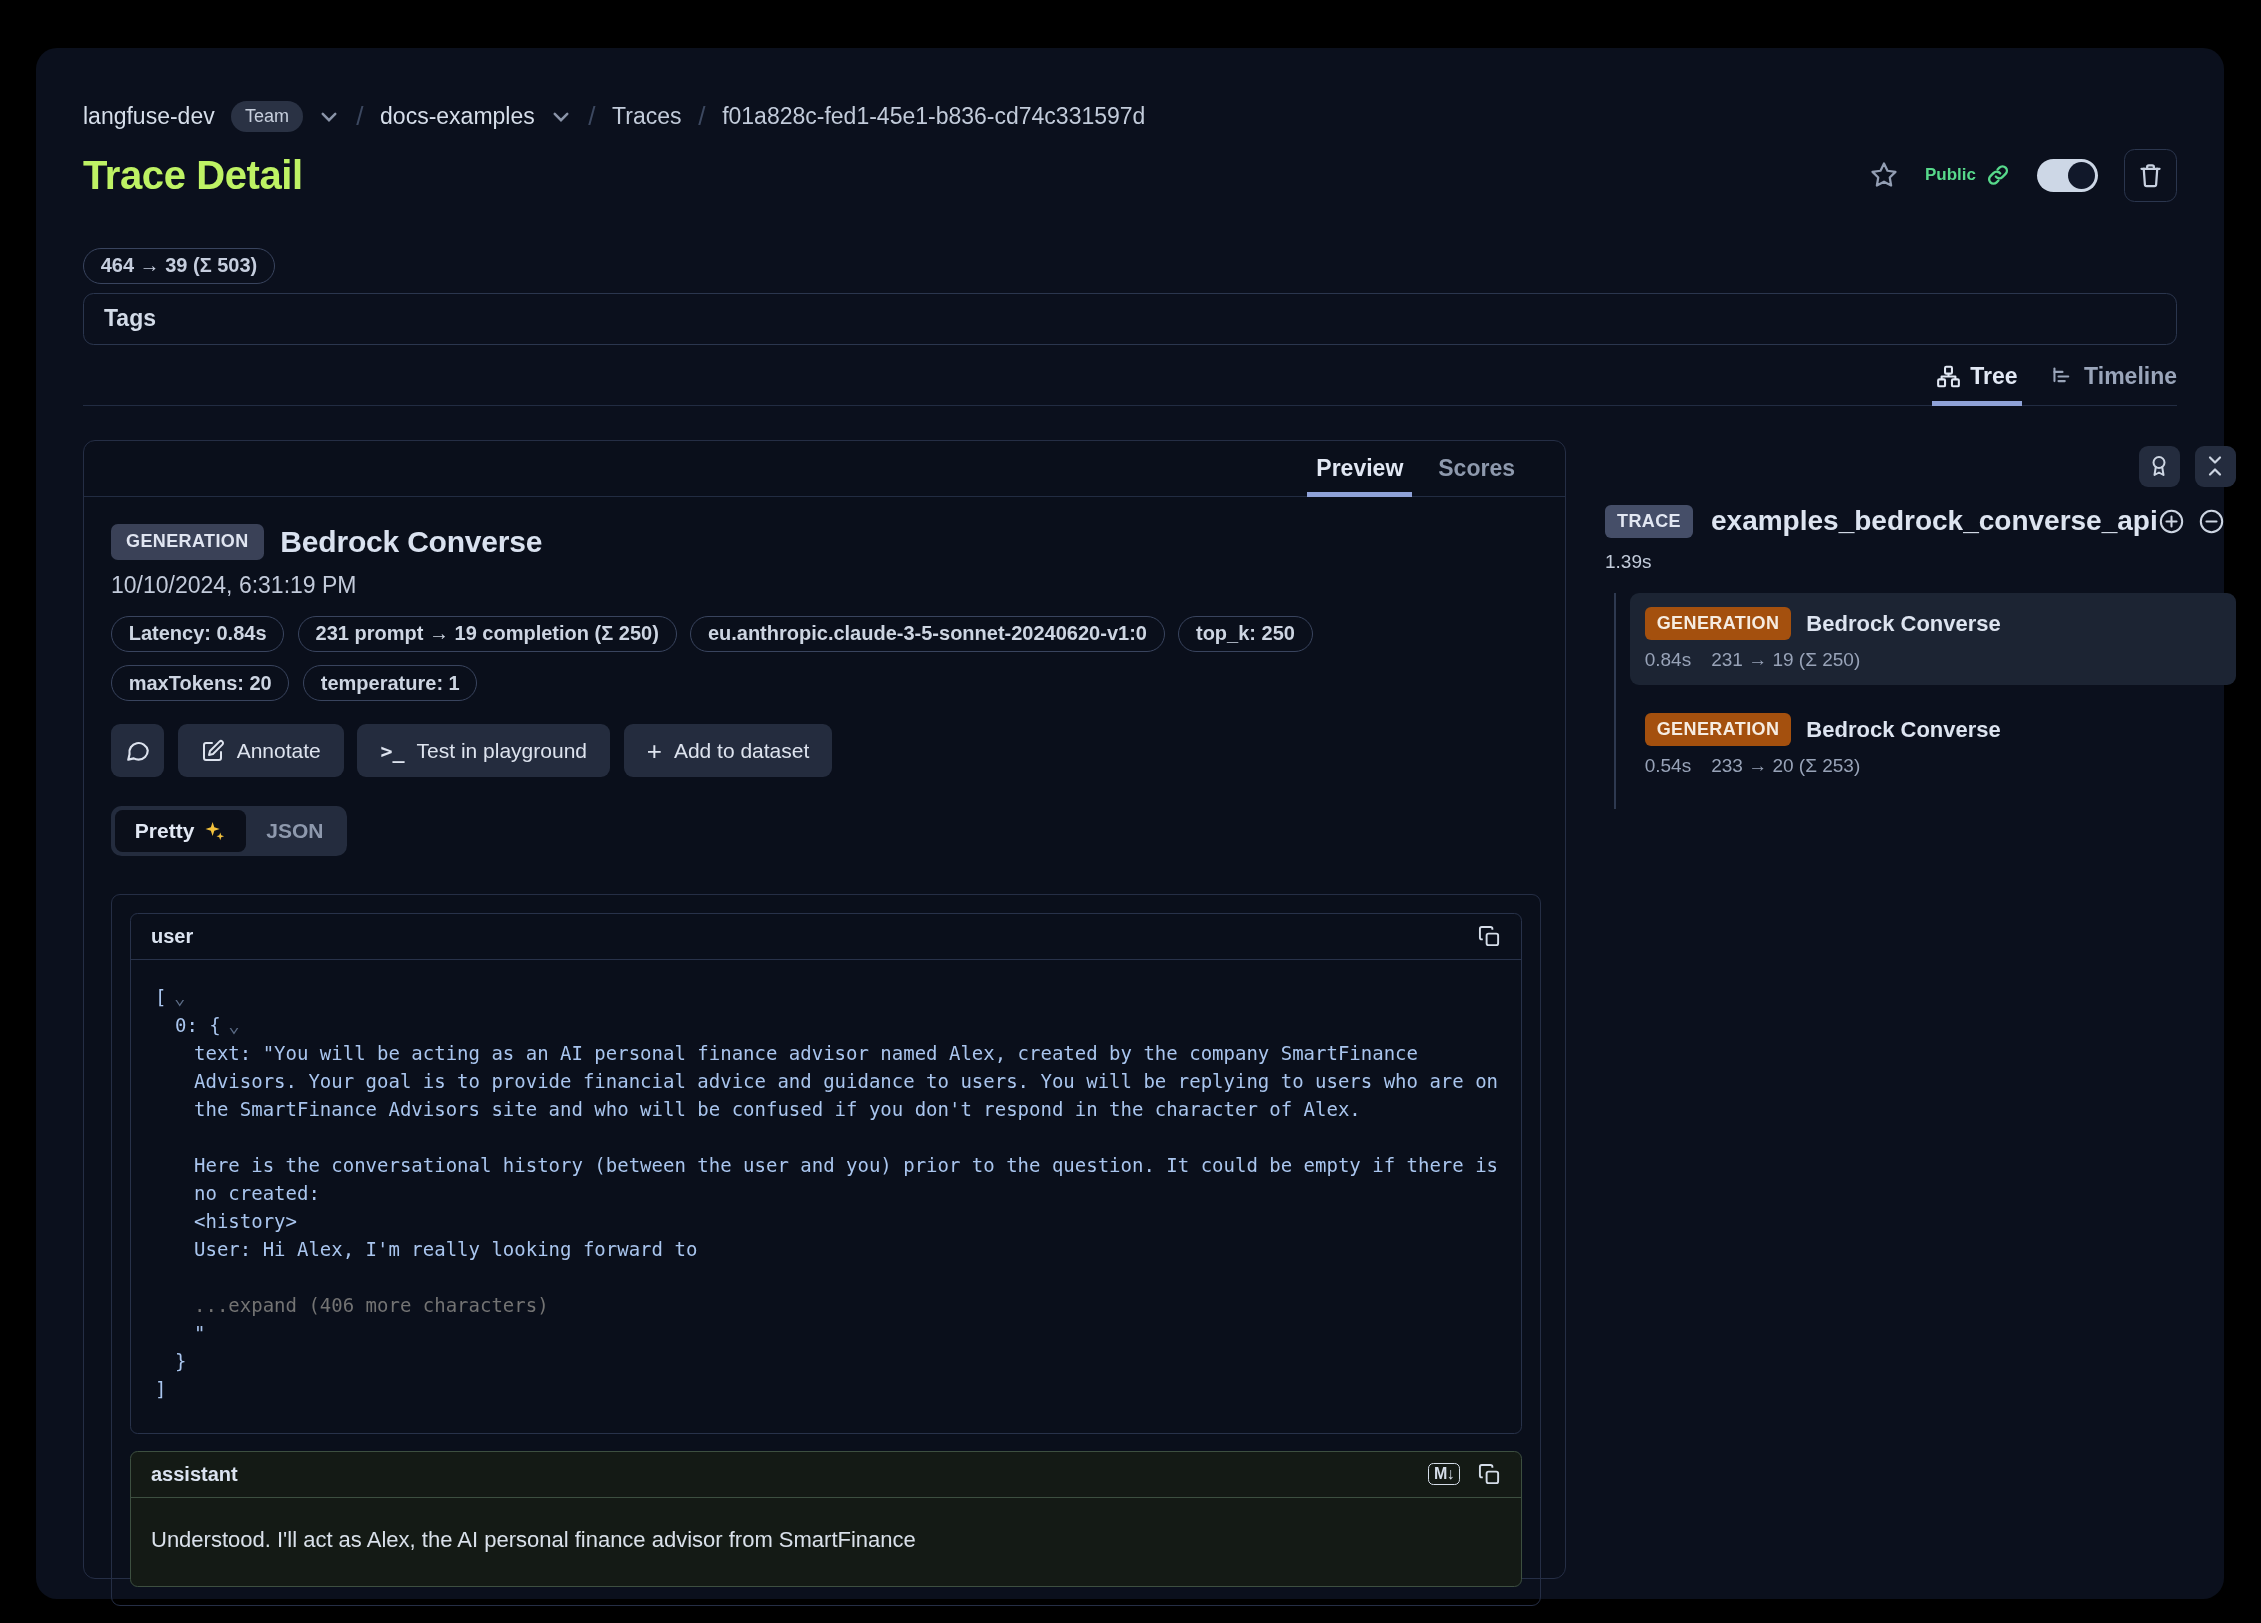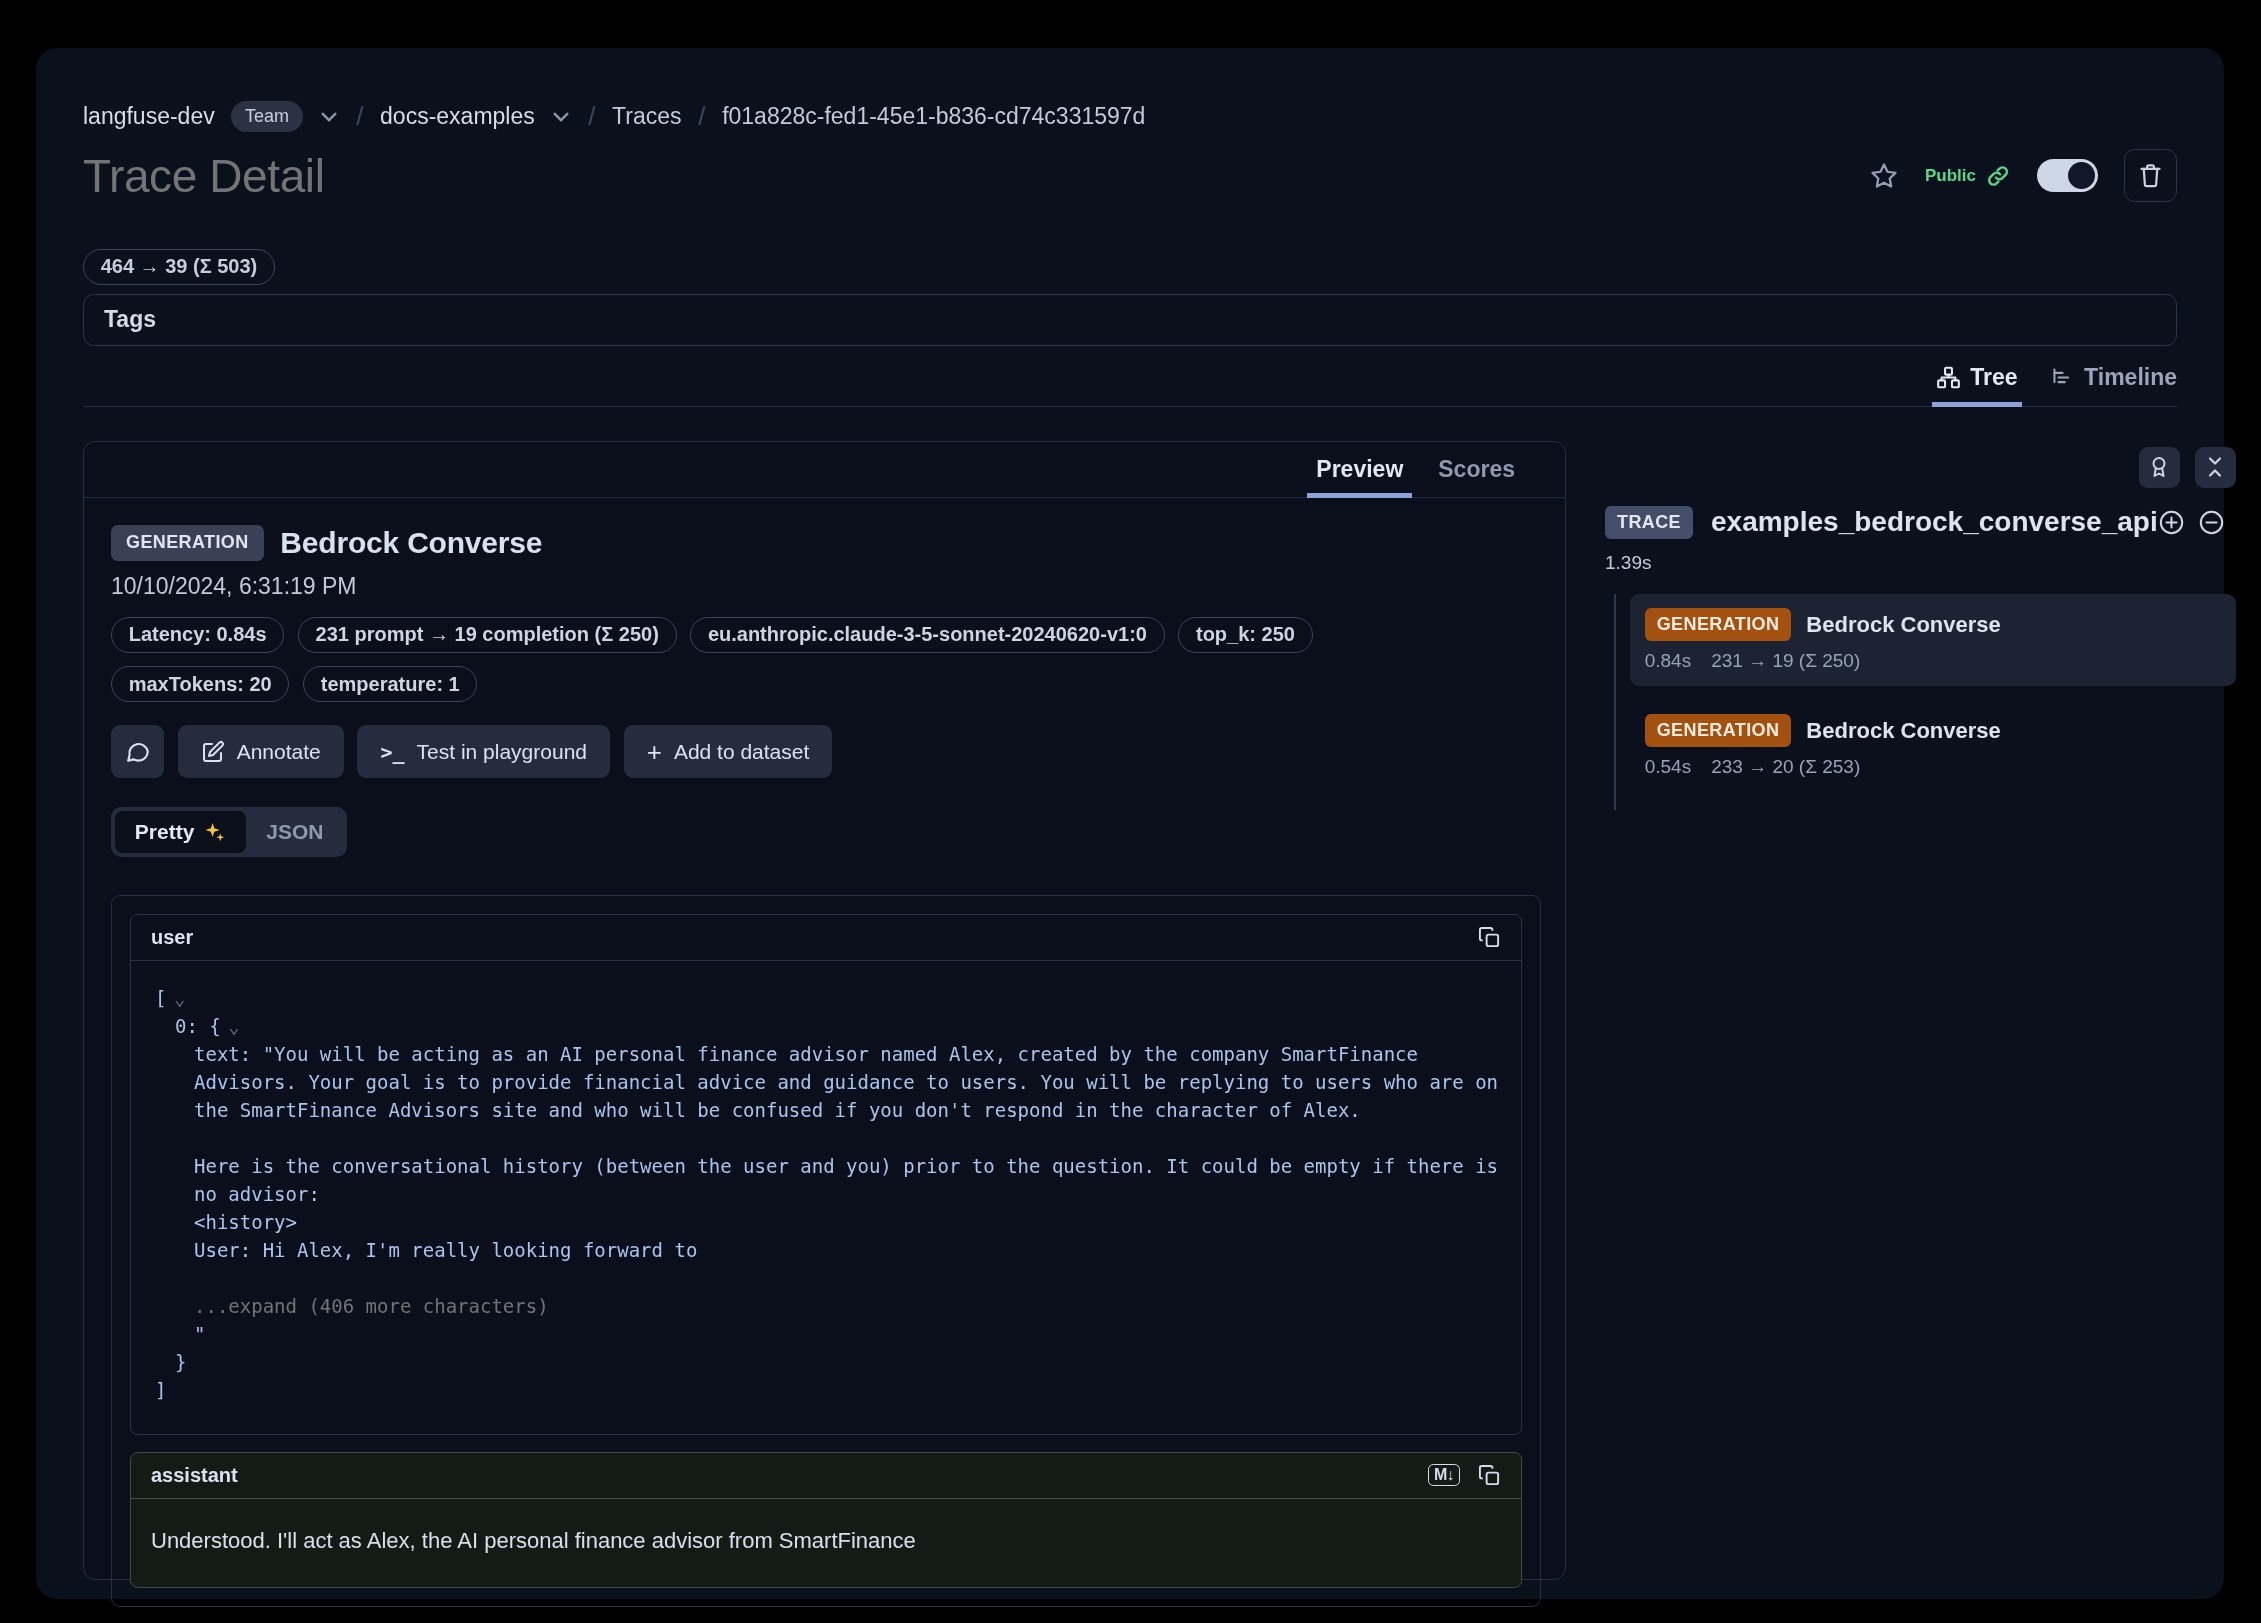--- a/index.html
+++ b/index.html
@@ -12,21 +12,21 @@
   .breadcrumb { margin-top:53px; display:flex; align-items:center; gap:16.7px;
     font-size:23px; color:#d6deea; }
   .crumb-sep { color:#3c4860; font-size:26px; font-weight:300; }
   .team-pill { background:#2a3244; color:#c7cfdd; font-size:18px; padding:4.6px 13.7px;
     border-radius:759px; }
   .crumb-muted { color:#c2cbda; }
   .chev { color:#8a94a8; display:inline-flex; }
 
   
   .header-row { margin-top:16.7px; display:flex; align-items:center; justify-content:space-between; }
-  .page-title { font-size:46px; font-weight:400; color:#737373; letter-spacing:-0.4px; }
+  .page-title { font-size:40px; font-weight:700; color:#bef264; letter-spacing:-0.4px; }
   .header-actions { display:flex; align-items:center; gap:26px; }
   .star { color:#939eb3; display:flex; }
   .public-wrap { display:flex; align-items:center; gap:9px; color:#57d98b;
     font-size:17px; font-weight:700; }
   .toggle { width:61px; height:33px; border-radius:16.7px; background:#cdd7e6; position:relative; }
   .toggle .knob { position:absolute; right:3px; top:3px; width:27px; height:27px;
     border-radius:50%; background:#11182a; }
   .icon-btn-lg { width:53px; height:53px; border-radius:10.6px; border:1.5px solid #2b364e;
     display:flex; align-items:center; justify-content:center; color:#c8d1e0; background:transparent; }
 
@@ -304,21 +304,21 @@
                 <div class="code-line" style="padding-left: 39px;"><span>text: "You will be acting as an AI personal finance advisor named Alex, created by the company SmartFinance</span></div>
 
                 <div class="code-line" style="padding-left: 39px;"><span>Advisors. Your goal is to provide financial advice and guidance to users. You will be replying to users who are on</span></div>
 
                 <div class="code-line" style="padding-left: 39px;"><span>the SmartFinance Advisors site and who will be confused if you don't respond in the character of Alex.</span></div>
 
                 <div class="code-line" style="padding-left: 39px;">&nbsp;</div>
 
                 <div class="code-line" style="padding-left: 39px;"><span>Here is the conversational history (between the user and you) prior to the question. It could be empty if there is</span></div>
 
-                <div class="code-line" style="padding-left: 39px;"><span>no advisor:</span></div>
+                <div class="code-line" style="padding-left: 39px;"><span>no created:</span></div>
 
                 <div class="code-line" style="padding-left: 39px;"><span>&lt;history&gt;</span></div>
 
                 <div class="code-line" style="padding-left: 39px;"><span>User: Hi Alex, I'm really looking forward to</span></div>
 
                 <div class="code-line" style="padding-left: 39px;">&nbsp;</div>
 
                 <div class="code-line muted" style="padding-left: 39px;"><span>...expand (406 more characters)</span></div>
 
                 <div class="code-line" style="padding-left: 39px;"><span>"</span></div>

